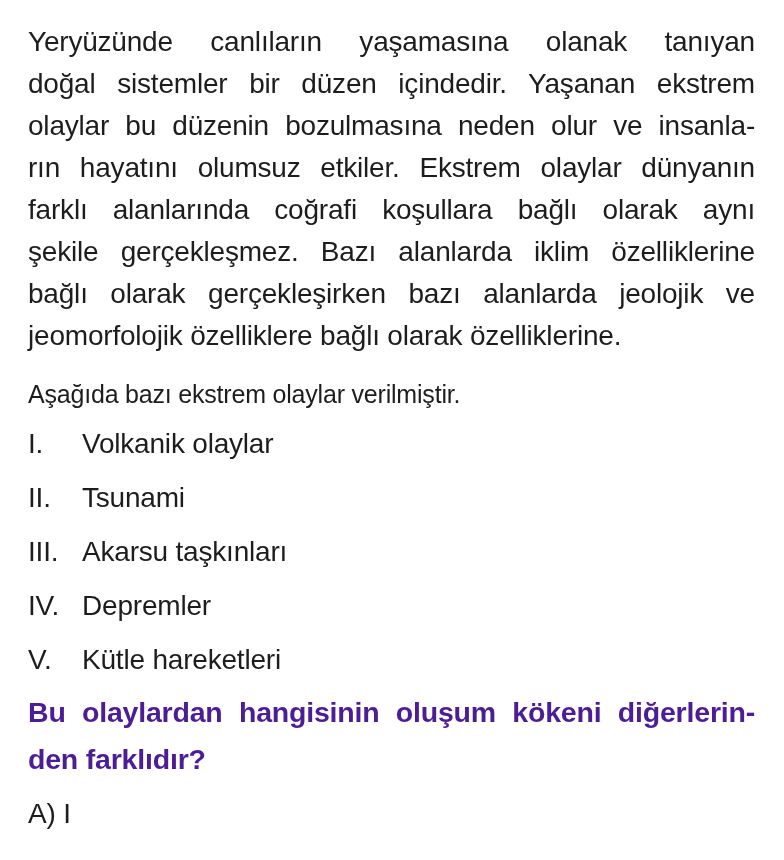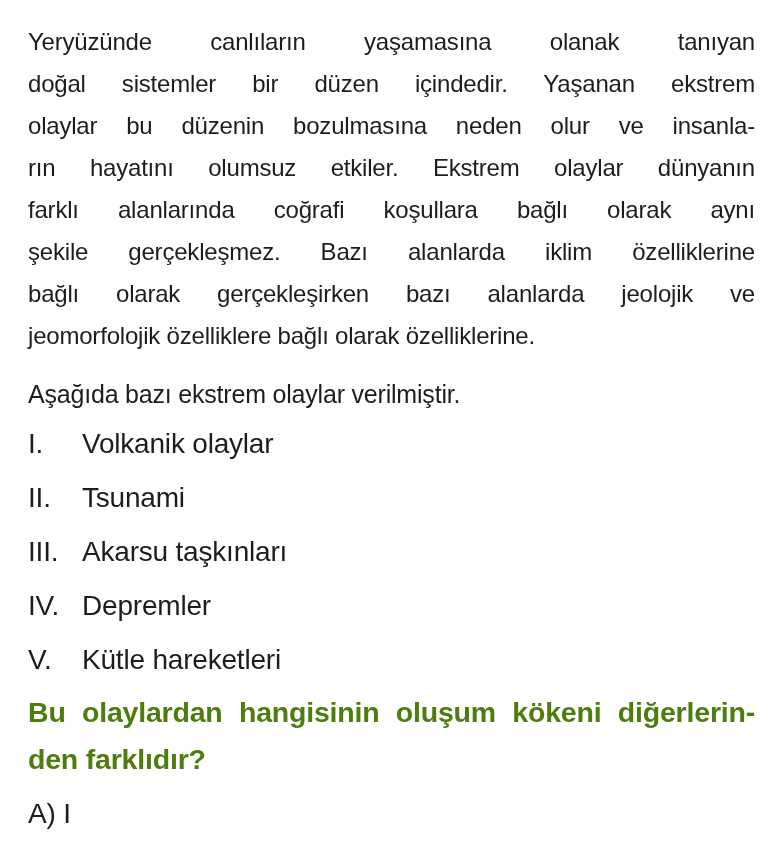--- a/index.html
+++ b/index.html
@@ -8,21 +8,21 @@
     height: 860px;
     background: #ffffff;
     overflow: hidden;
   }
   body {
     padding: 21px 29px 0 28px;
     font-family: "Liberation Sans", "DejaVu Sans", sans-serif;
     color: #1d1d1d;
     letter-spacing: -0.2px;
   }
-  .paragraph { font-size: 24px; line-height: 42px; }
+  .paragraph { font-size: 28px; line-height: 42px; }
   .pline { width: 100%; }
   .pline.just {
     text-align: justify;
     text-align-last: justify;
   }
   .intro {
     margin-top: 16px;
     font-size: 25px;
     line-height: 42px;
   }
@@ -33,21 +33,21 @@
     line-height: 42px;
     margin-bottom: 12px;
   }
   .list-row:last-child { margin-bottom: 0; }
   .numeral {
     flex: 0 0 54px;
   }
   .stem {
     margin-top: 8px;
     font-weight: bold;
-    color: #4d7c0f;
+    color: #4c1d95;
     font-size: 28.5px;
     line-height: 47px;
   }
   .stem .sline.just {
     text-align: justify;
     text-align-last: justify;
   }
   .options {
     margin-top: 10px;
     display: flex;

